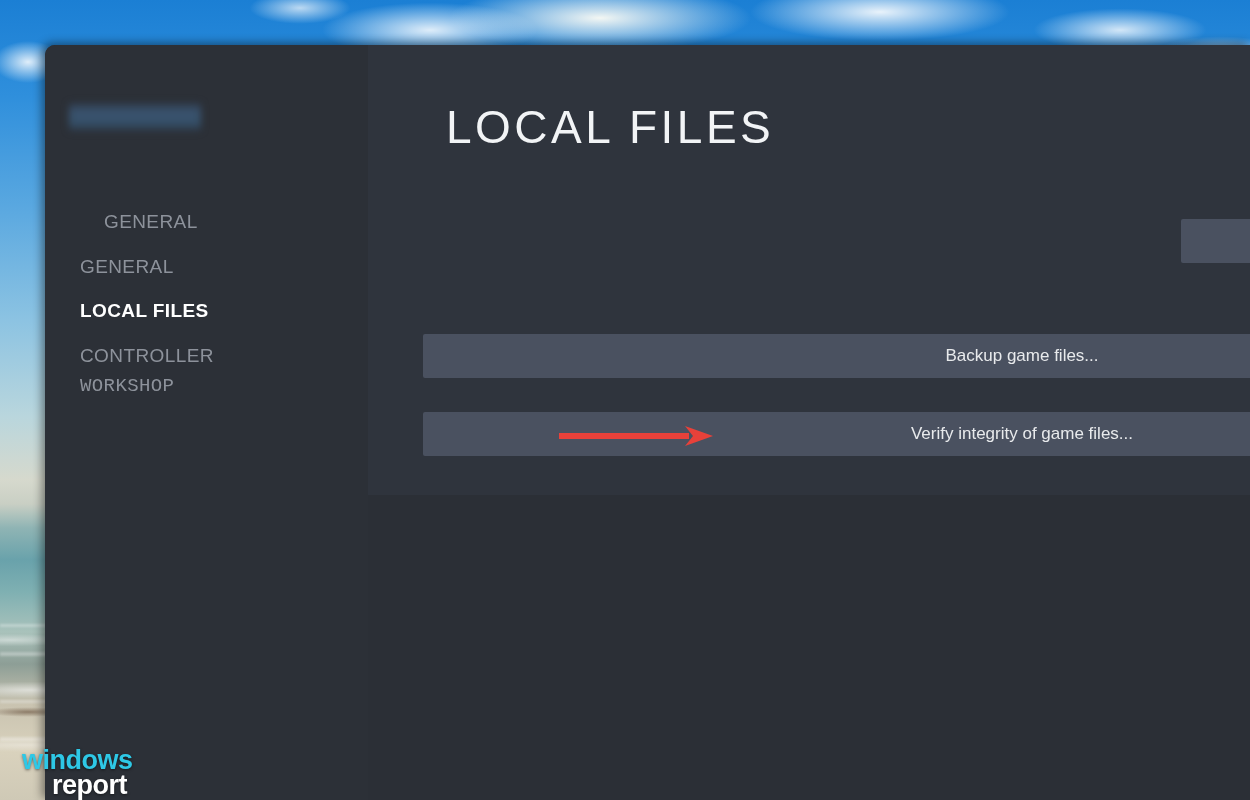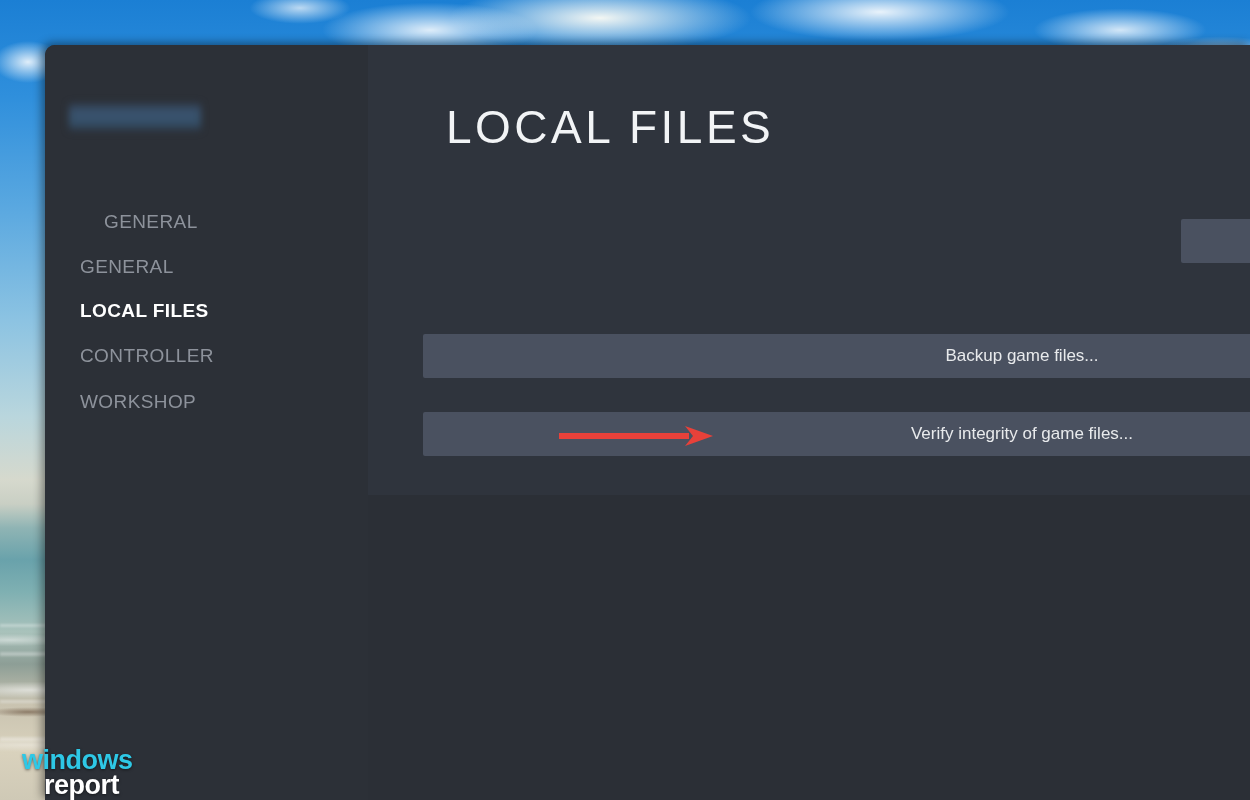--- a/index.html
+++ b/index.html
@@ -121,21 +121,21 @@
     width:160px; height:26px; pointer-events:none;
   }
 
   
   #watermark{
     position:absolute; left:22px; top:748px;
     line-height:.92; letter-spacing:-.5px;
     text-shadow:0 1px 3px rgba(0,0,0,.5);
   }
   #wm-windows{ display:block; font-size:27px; font-weight:bold; color:#2ec8e6; }
-  #wm-report{ display:block; font-size:27px; font-weight:bold; color:#ffffff; margin-left:22px; }
+  #wm-report{ display:block; font-size:27px; font-weight:bold; color:#ffffff; margin-left:30px; }
 </style>
 </head>
 <body>
 
 <div id="wallpaper">
   <div class="surf" style="top:624px;height:3px;"></div>
   <div class="surf" style="top:652px;height:4px;"></div>
   <div class="surf" style="top:700px;height:3px;"></div>
   <div class="surf" style="top:737px;height:4px;"></div>
 </div>
@@ -146,21 +146,21 @@
     <div id="game-title-redacted"></div>
 
     <div class="nav-item" style="top:166px;margin-left:24px;">GENERAL</div>
 
     <div class="nav-item" style="top:211px;">GENERAL</div>
 
     <div class="nav-item active" style="top:255px;">LOCAL FILES</div>
 
     <div class="nav-item" style="top:300px;text-align:right;">CONTROLLER</div>
 
-    <div class="nav-item" style="top:346px;">WORKSHOP</div>
+    <div class="nav-item" style="top:330px;font-family:Liberation Mono, monospace;">WORKSHOP</div>
   </nav>
 
   <section id="content-pane">
 
     <h1 id="page-title">LOCAL FILES</h1>
 
 
     <button class="steam-btn" id="browse-button">Browse...</button>
 
     <button class="steam-btn" id="backup-button">Backup game files...</button>

